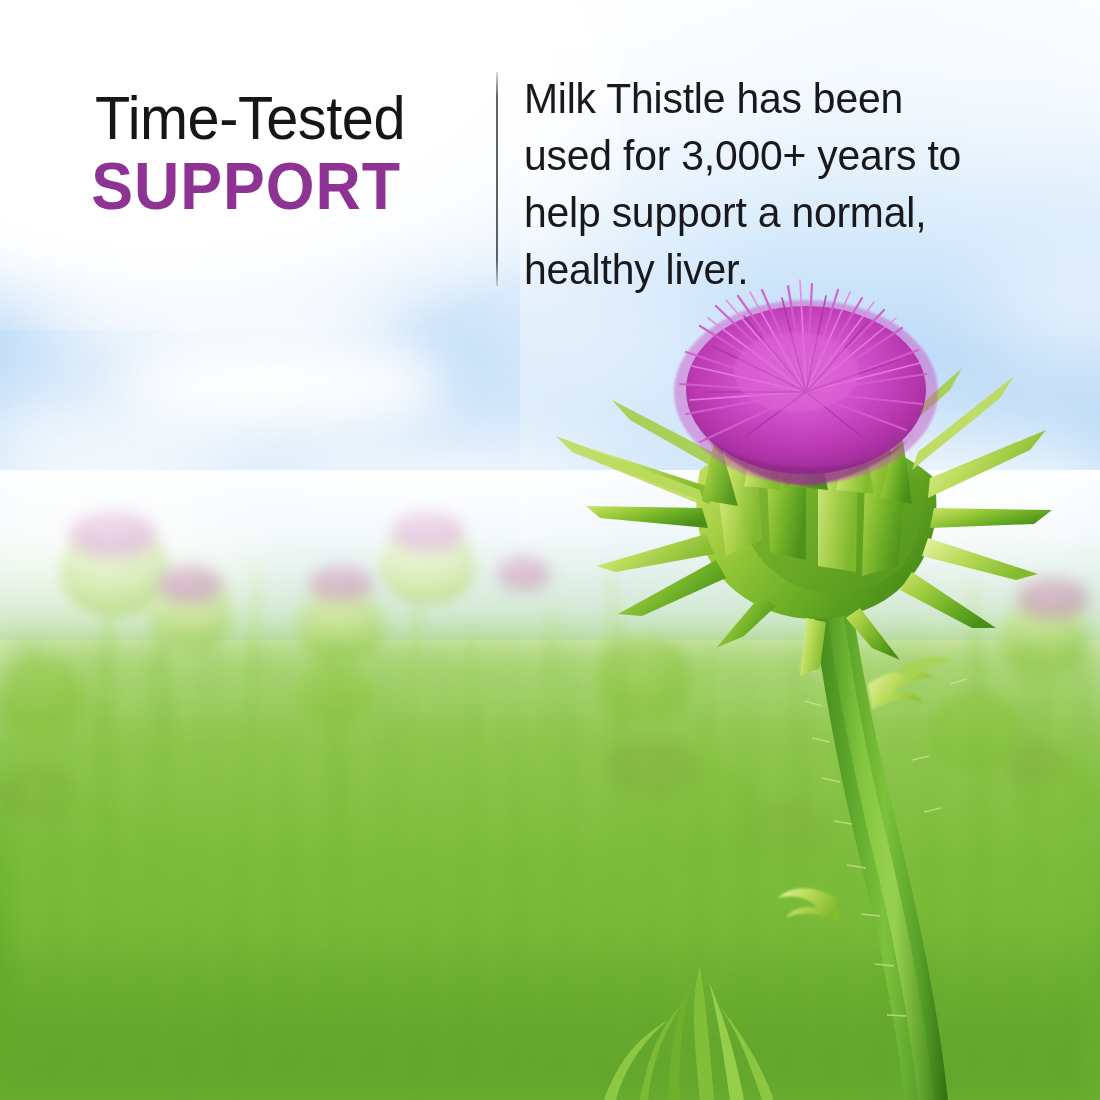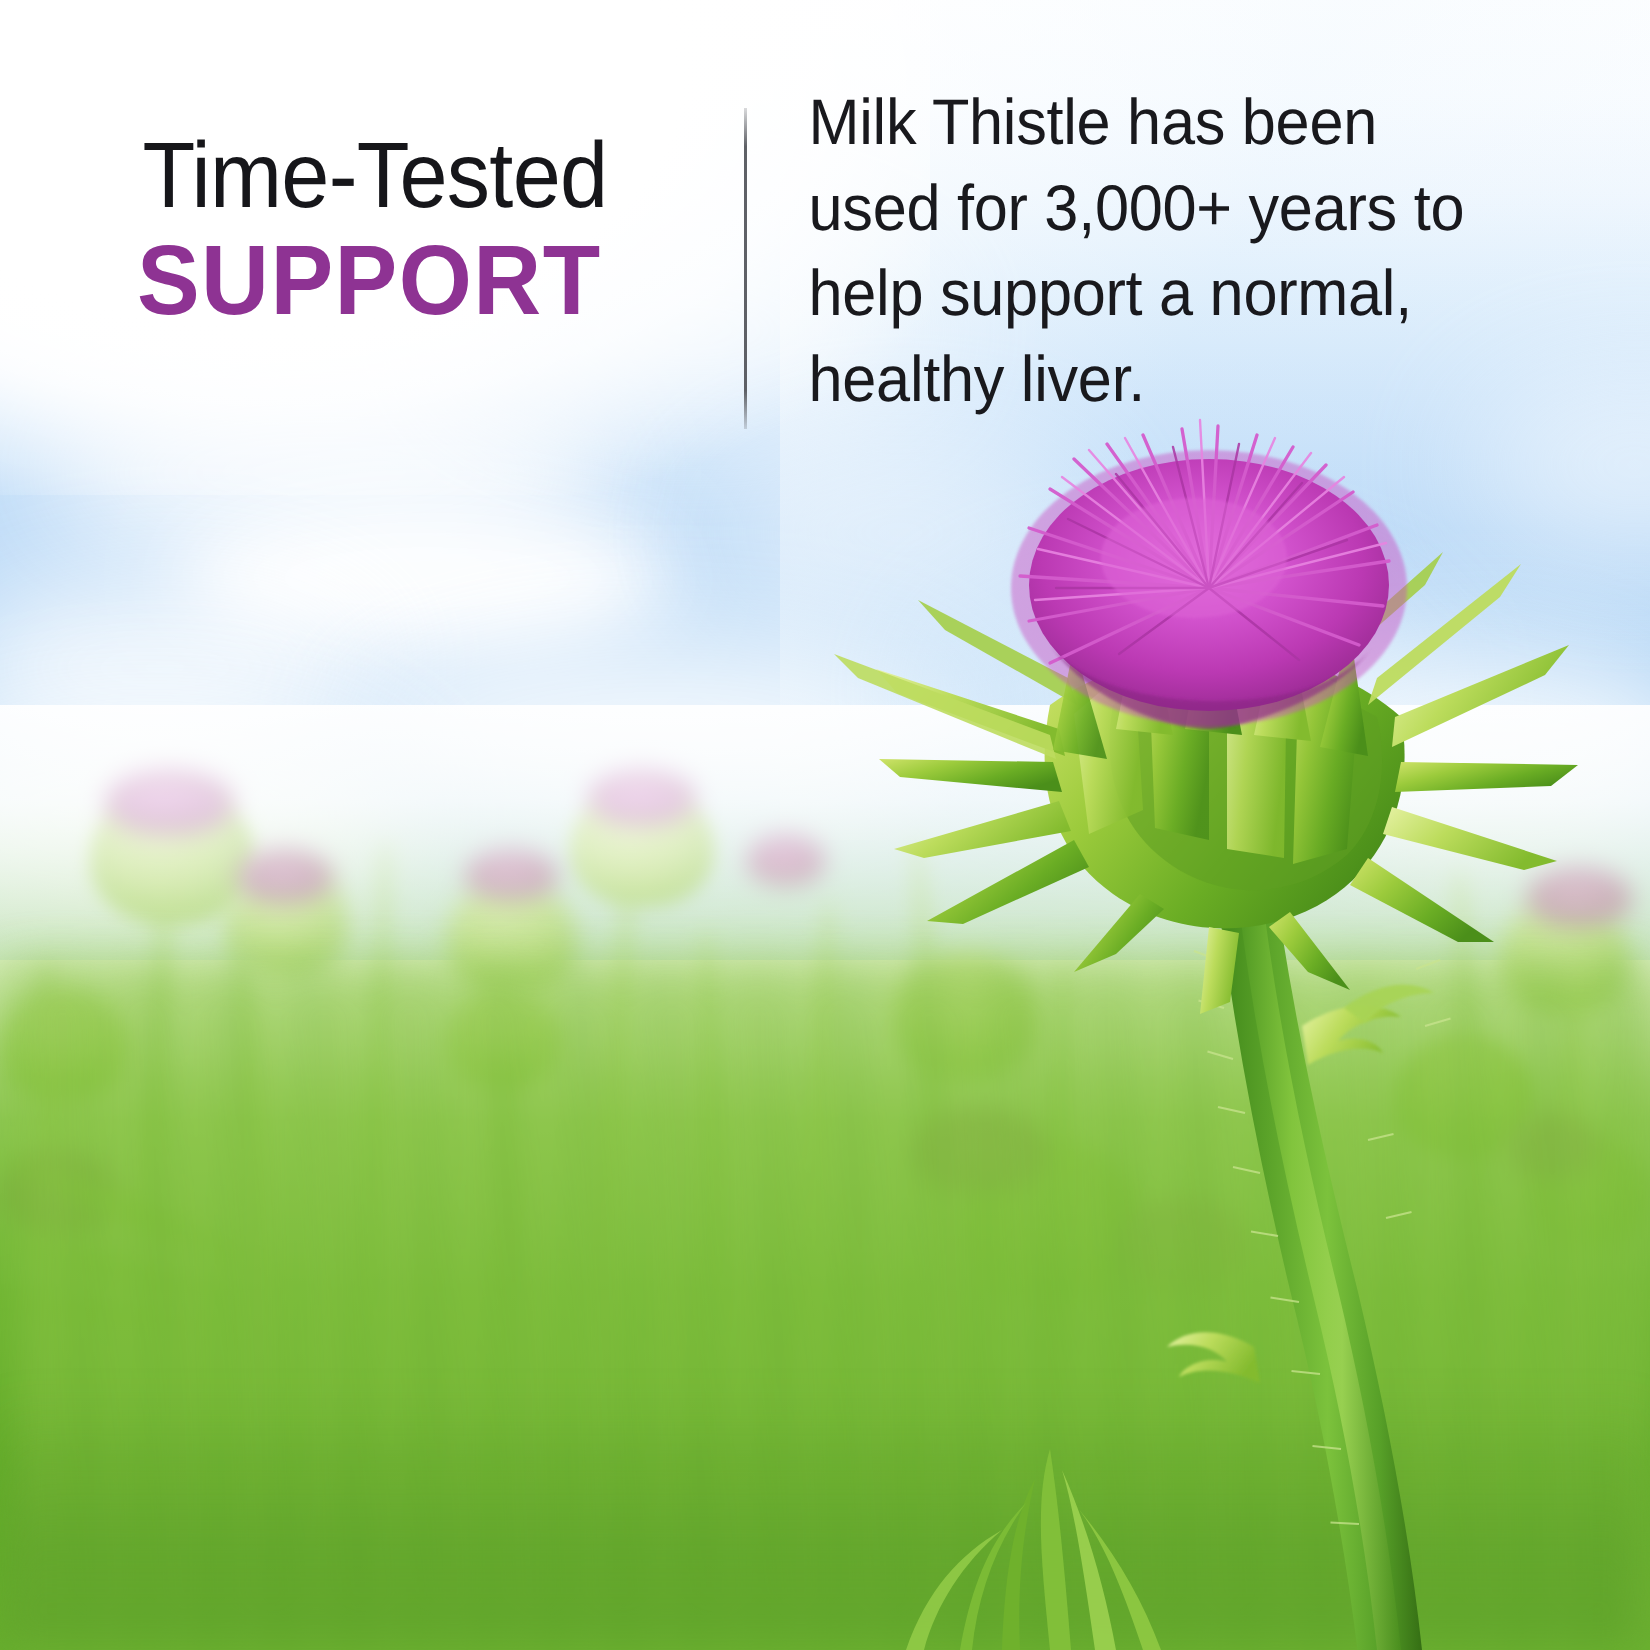--- a/index.html
+++ b/index.html
@@ -178,23 +178,22 @@
     left: 496px;
     top: 72px;
     width: 2px;
     height: 214px;
     background: linear-gradient(to bottom, rgba(110,112,118,0.25) 0%, rgba(86,88,94,0.95) 12%, rgba(86,88,94,0.95) 88%, rgba(110,112,118,0.25) 100%);
   }
 
   .body-block {
     position: absolute;
     left: 524px;
-    top: 54px;
+    top: 70px;
     width: 470px;
-    margin-left: 15px;
   }
   .body-line {
     font-family: "Liberation Sans", sans-serif;
     font-size: 43px;
     line-height: 57px;
     font-weight: 400;
     color: #19191d;
     letter-spacing: -0.2px;
     transform: scaleX(0.95);
     transform-origin: left center;

